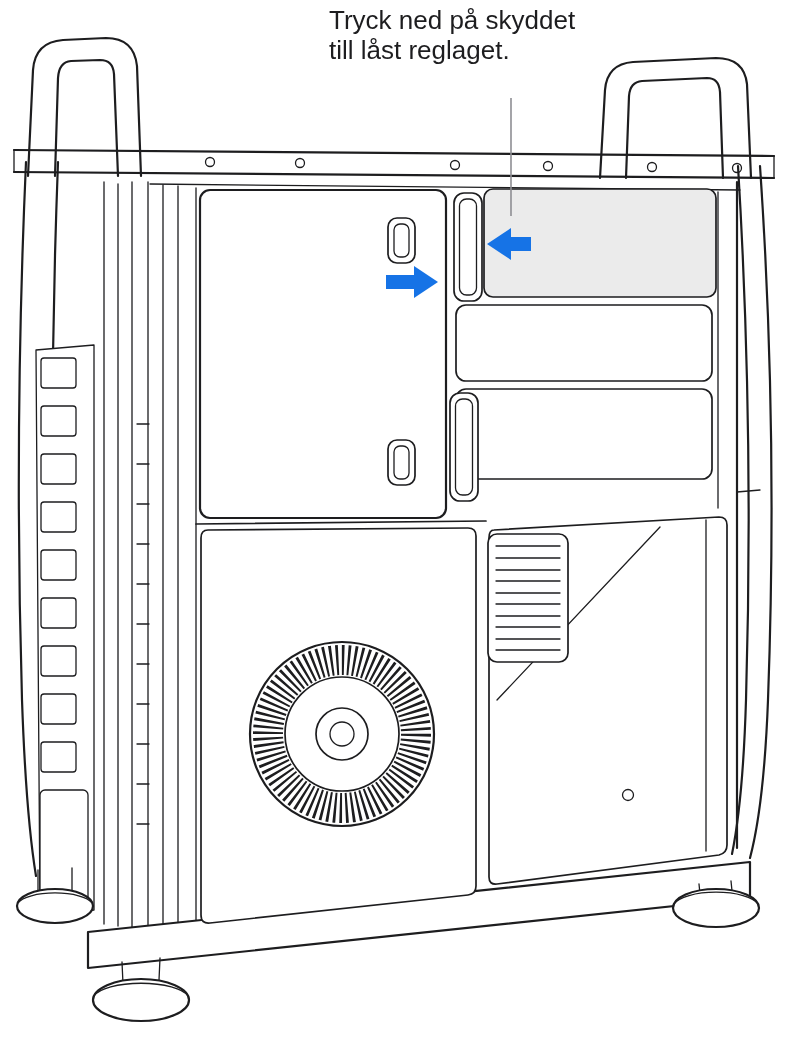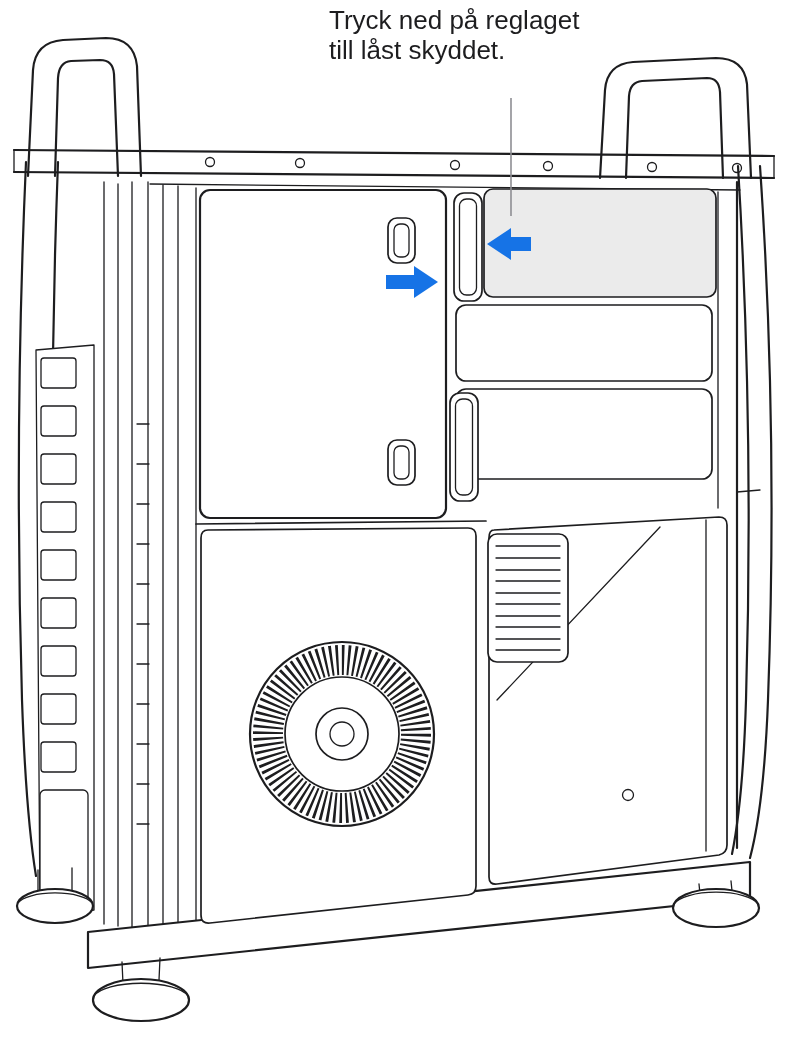--- a/index.html
+++ b/index.html
@@ -26,22 +26,22 @@
   .s16 { stroke-width:1.7; }
   .s2  { stroke-width:2.2; }
   .hatch { fill:none; stroke:var(--line,#1d1d1f); stroke-width:30; stroke-dasharray:2.4 3.4; }
 </style>
 </head>
 <body>
 
 <div class="stage">
 
   <div class="caption">
-    <div>Tryck ned på reglaget</div>
-    <div>till låst skyddet.</div>
+    <div>Tryck ned på skyddet</div>
+    <div>till låst reglaget.</div>
   </div>
 
   <svg class="illustration" width="790" height="1040" viewBox="0 0 790 1040">
 
     <g>
       <path class="ln s2" d="M26 162 Q14 430 22 700 Q26 815 36 876"></path>
       <path class="ln s2" d="M58 162 Q48 430 54 700 Q57 805 64 870"></path>
     </g>
     <g>
       <path class="ln s2" d="M760 166 Q778 430 768 700 Q764 805 750 858"></path>

